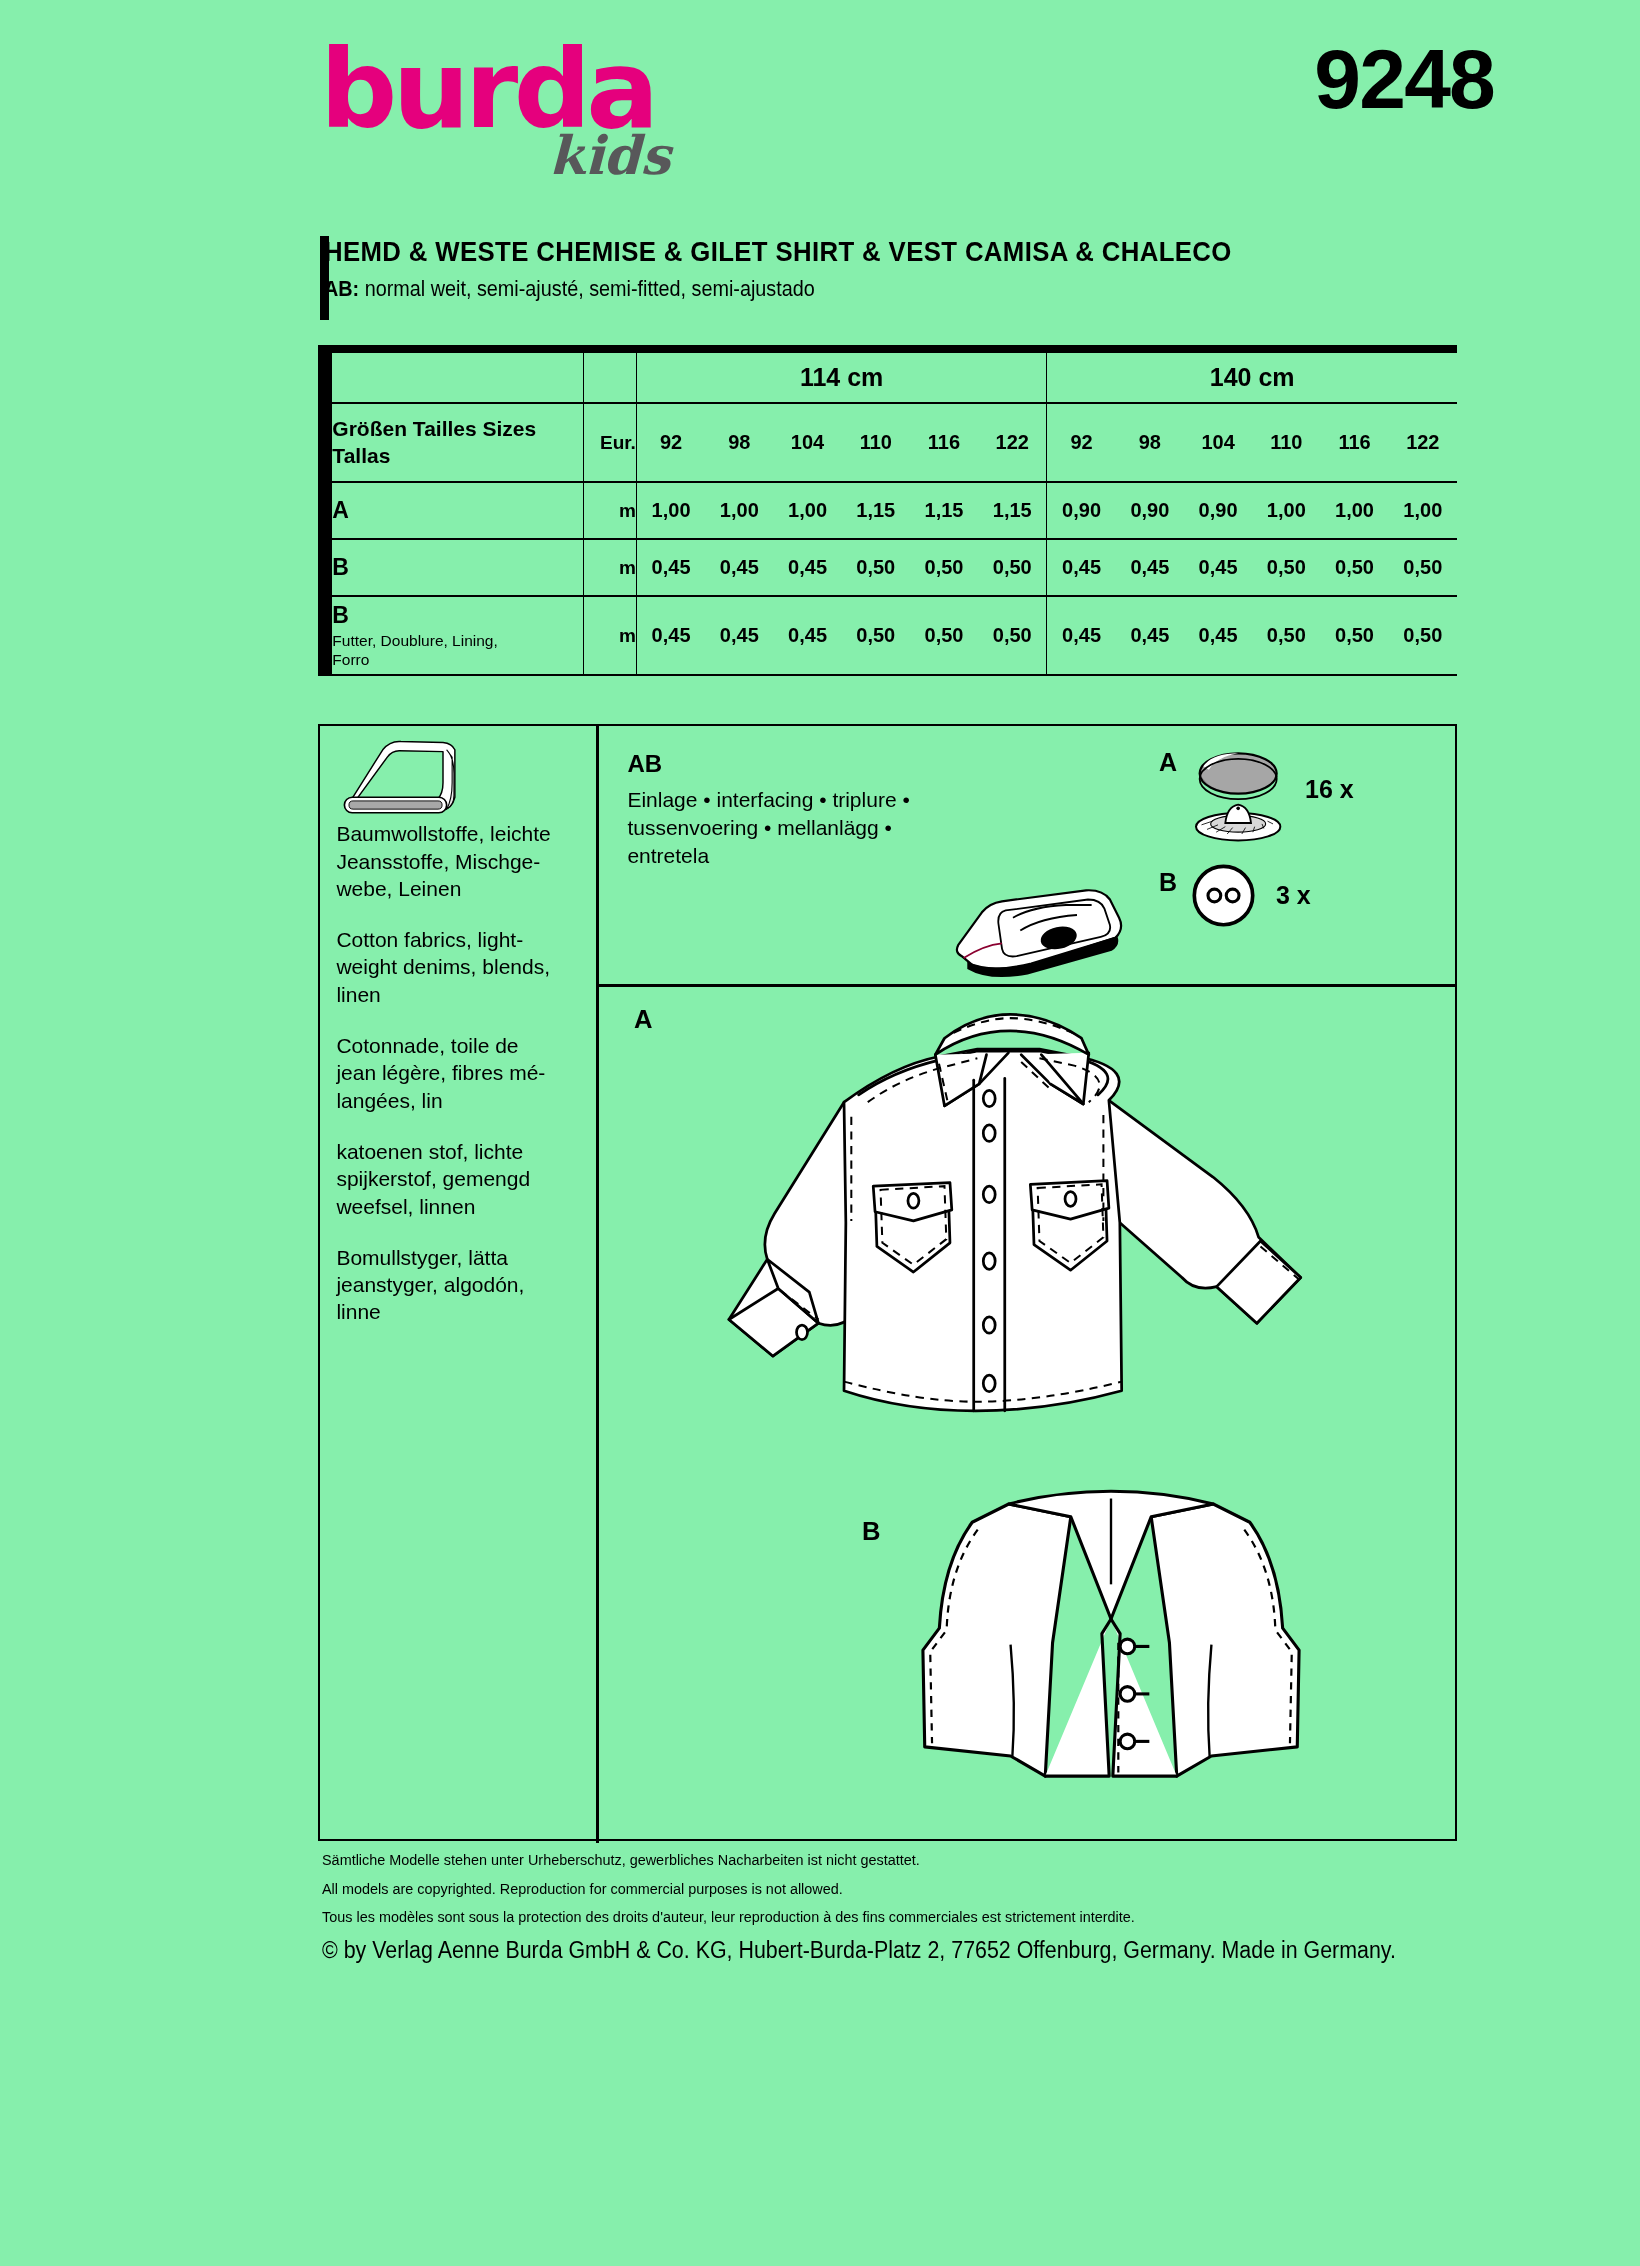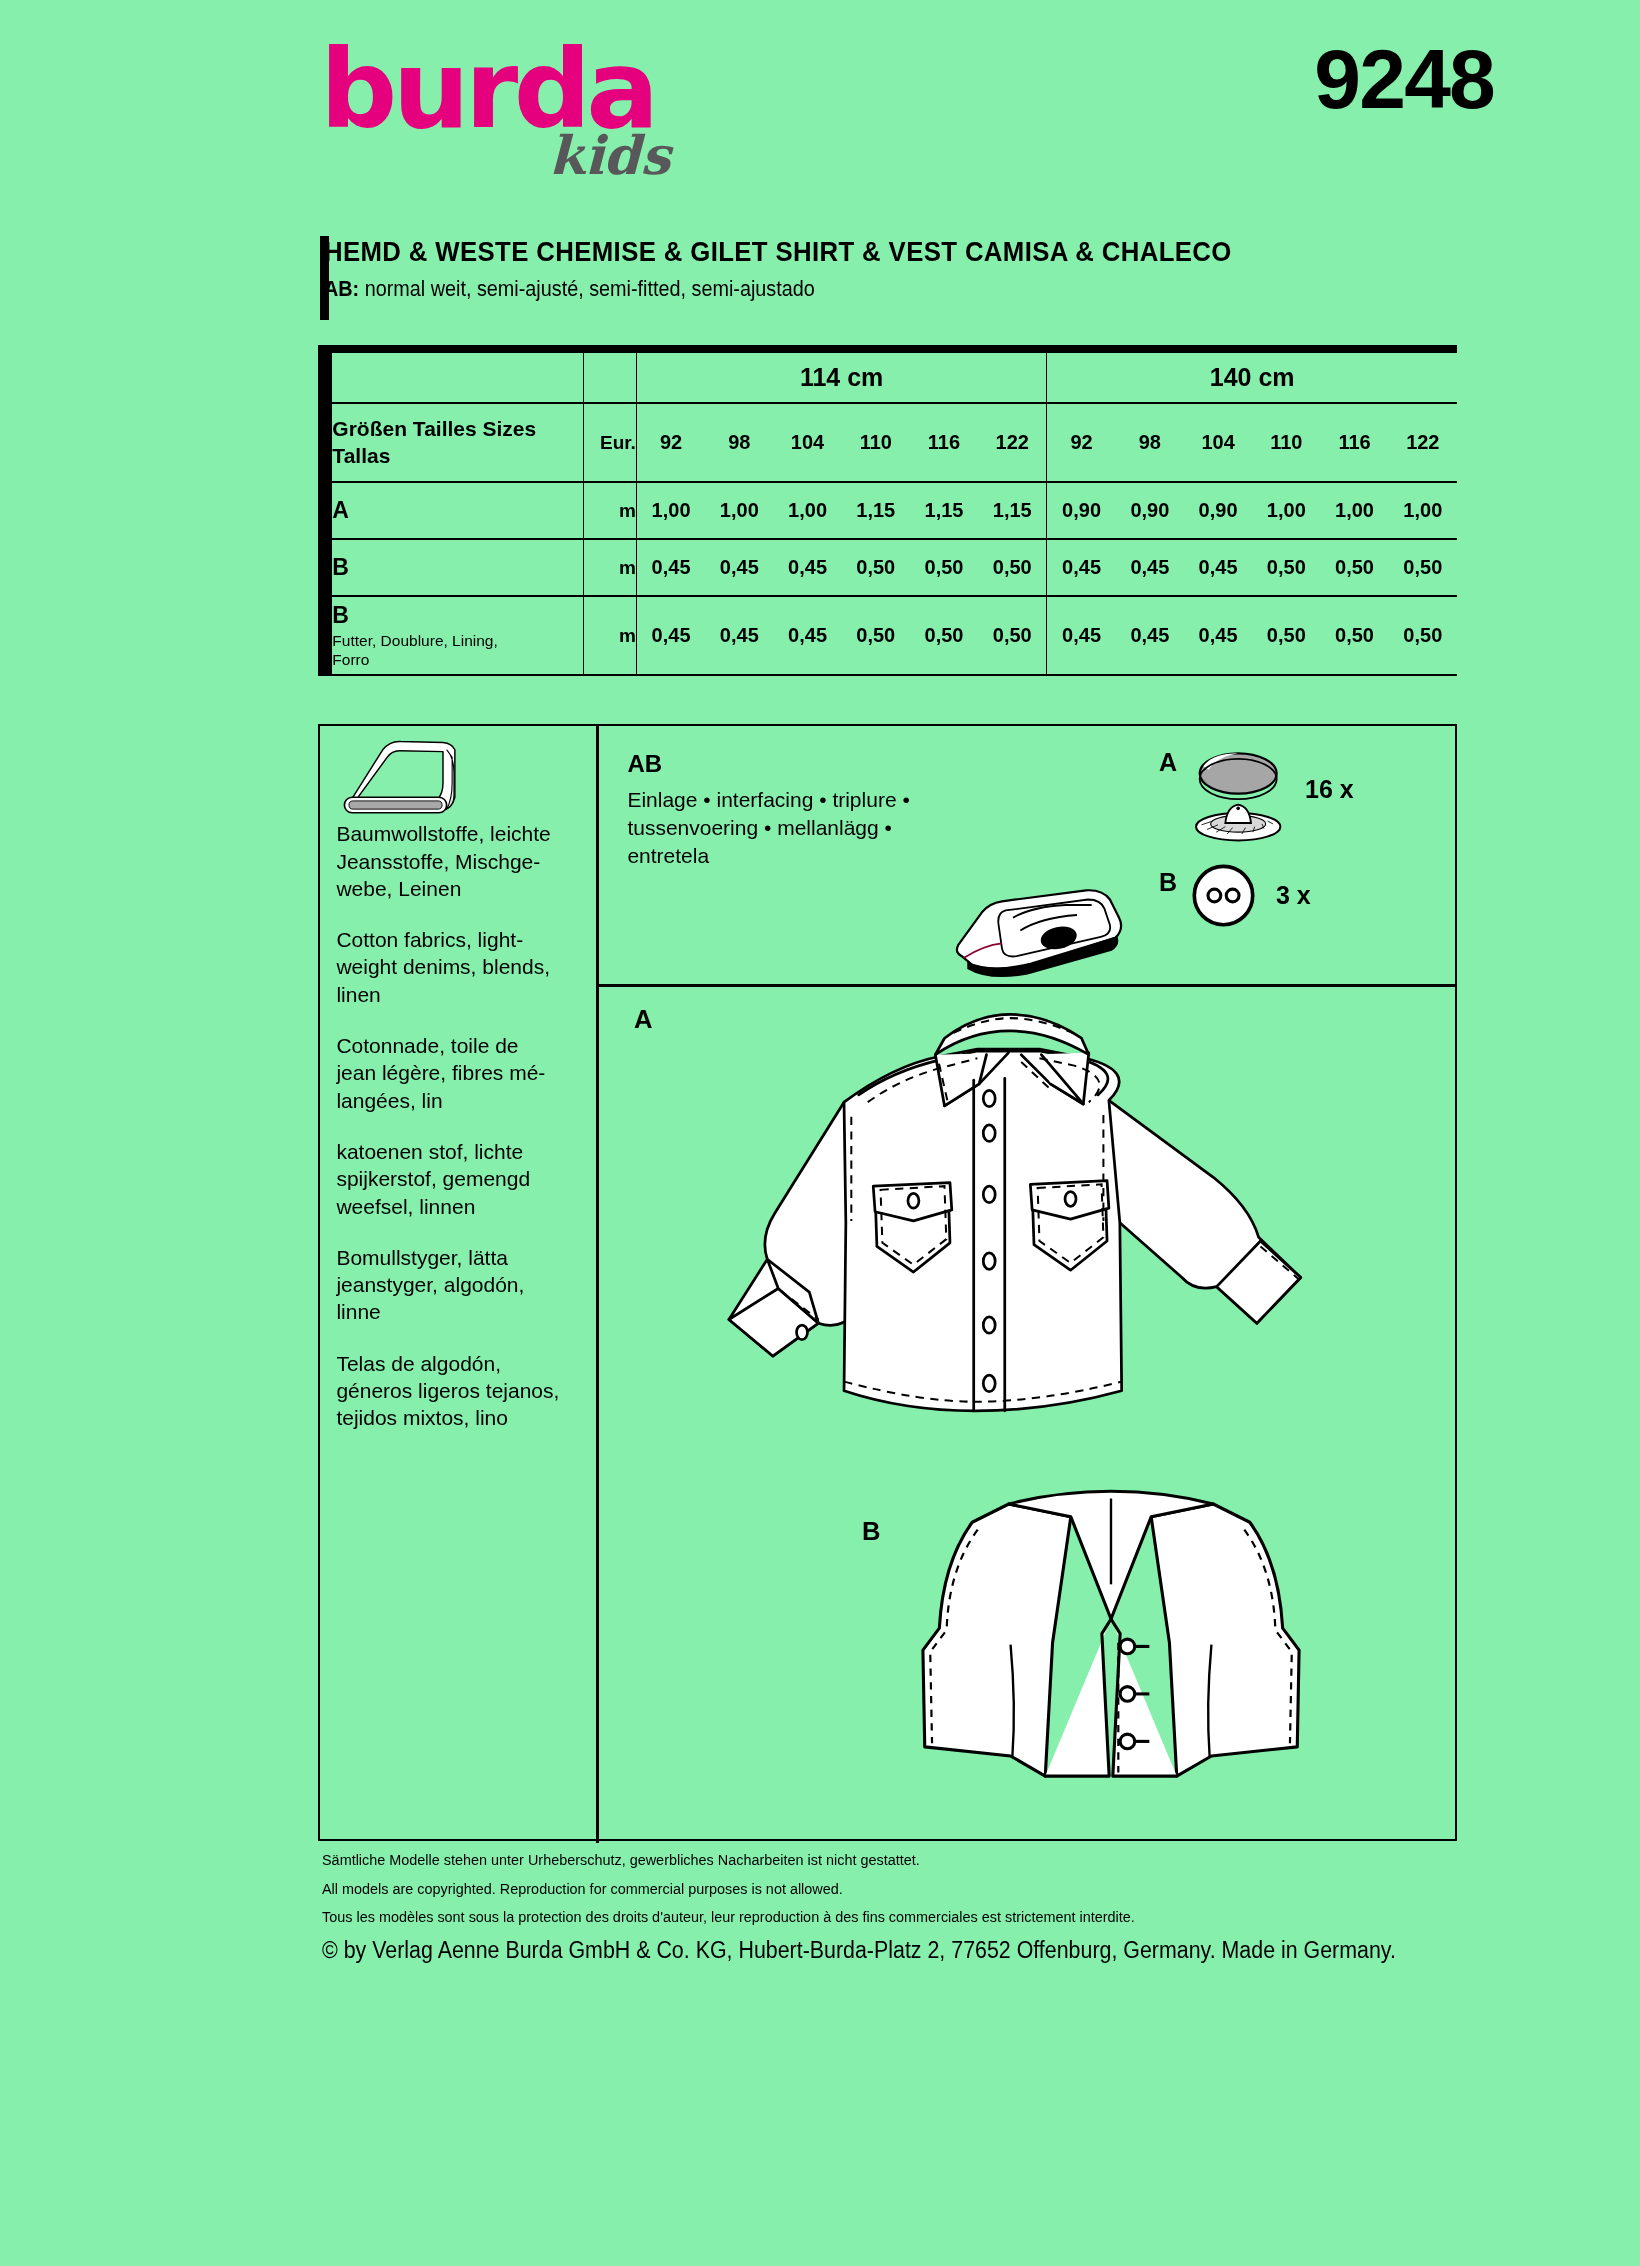--- a/index.html
+++ b/index.html
@@ -233,25 +233,20 @@
         <p>
           <span>katoenen stof, lichte</span><br>
           <span>spijkerstof, gemengd</span><br>
           <span>weefsel, linnen</span>
         </p>
         <p>
           <span>Bomullstyger, lätta</span><br>
           <span>jeanstyger, algodón,</span><br>
           <span>linne</span>
         </p>
-        <p>
-          <span>Telas de algodón,</span><br>
-          <span>géneros ligeros tejanos,</span><br>
-          <span>tejidos mixtos, lino</span>
-        </p>
       </div>
     </div>
 
     <div class="notions">
       <div class="ab-label">AB</div>
       <div class="interf">
         <span>Einlage • interfacing • triplure •</span><br>
         <span>tussenvoering • mellanlägg •</span><br>
         <span>entretela</span>
       </div>

